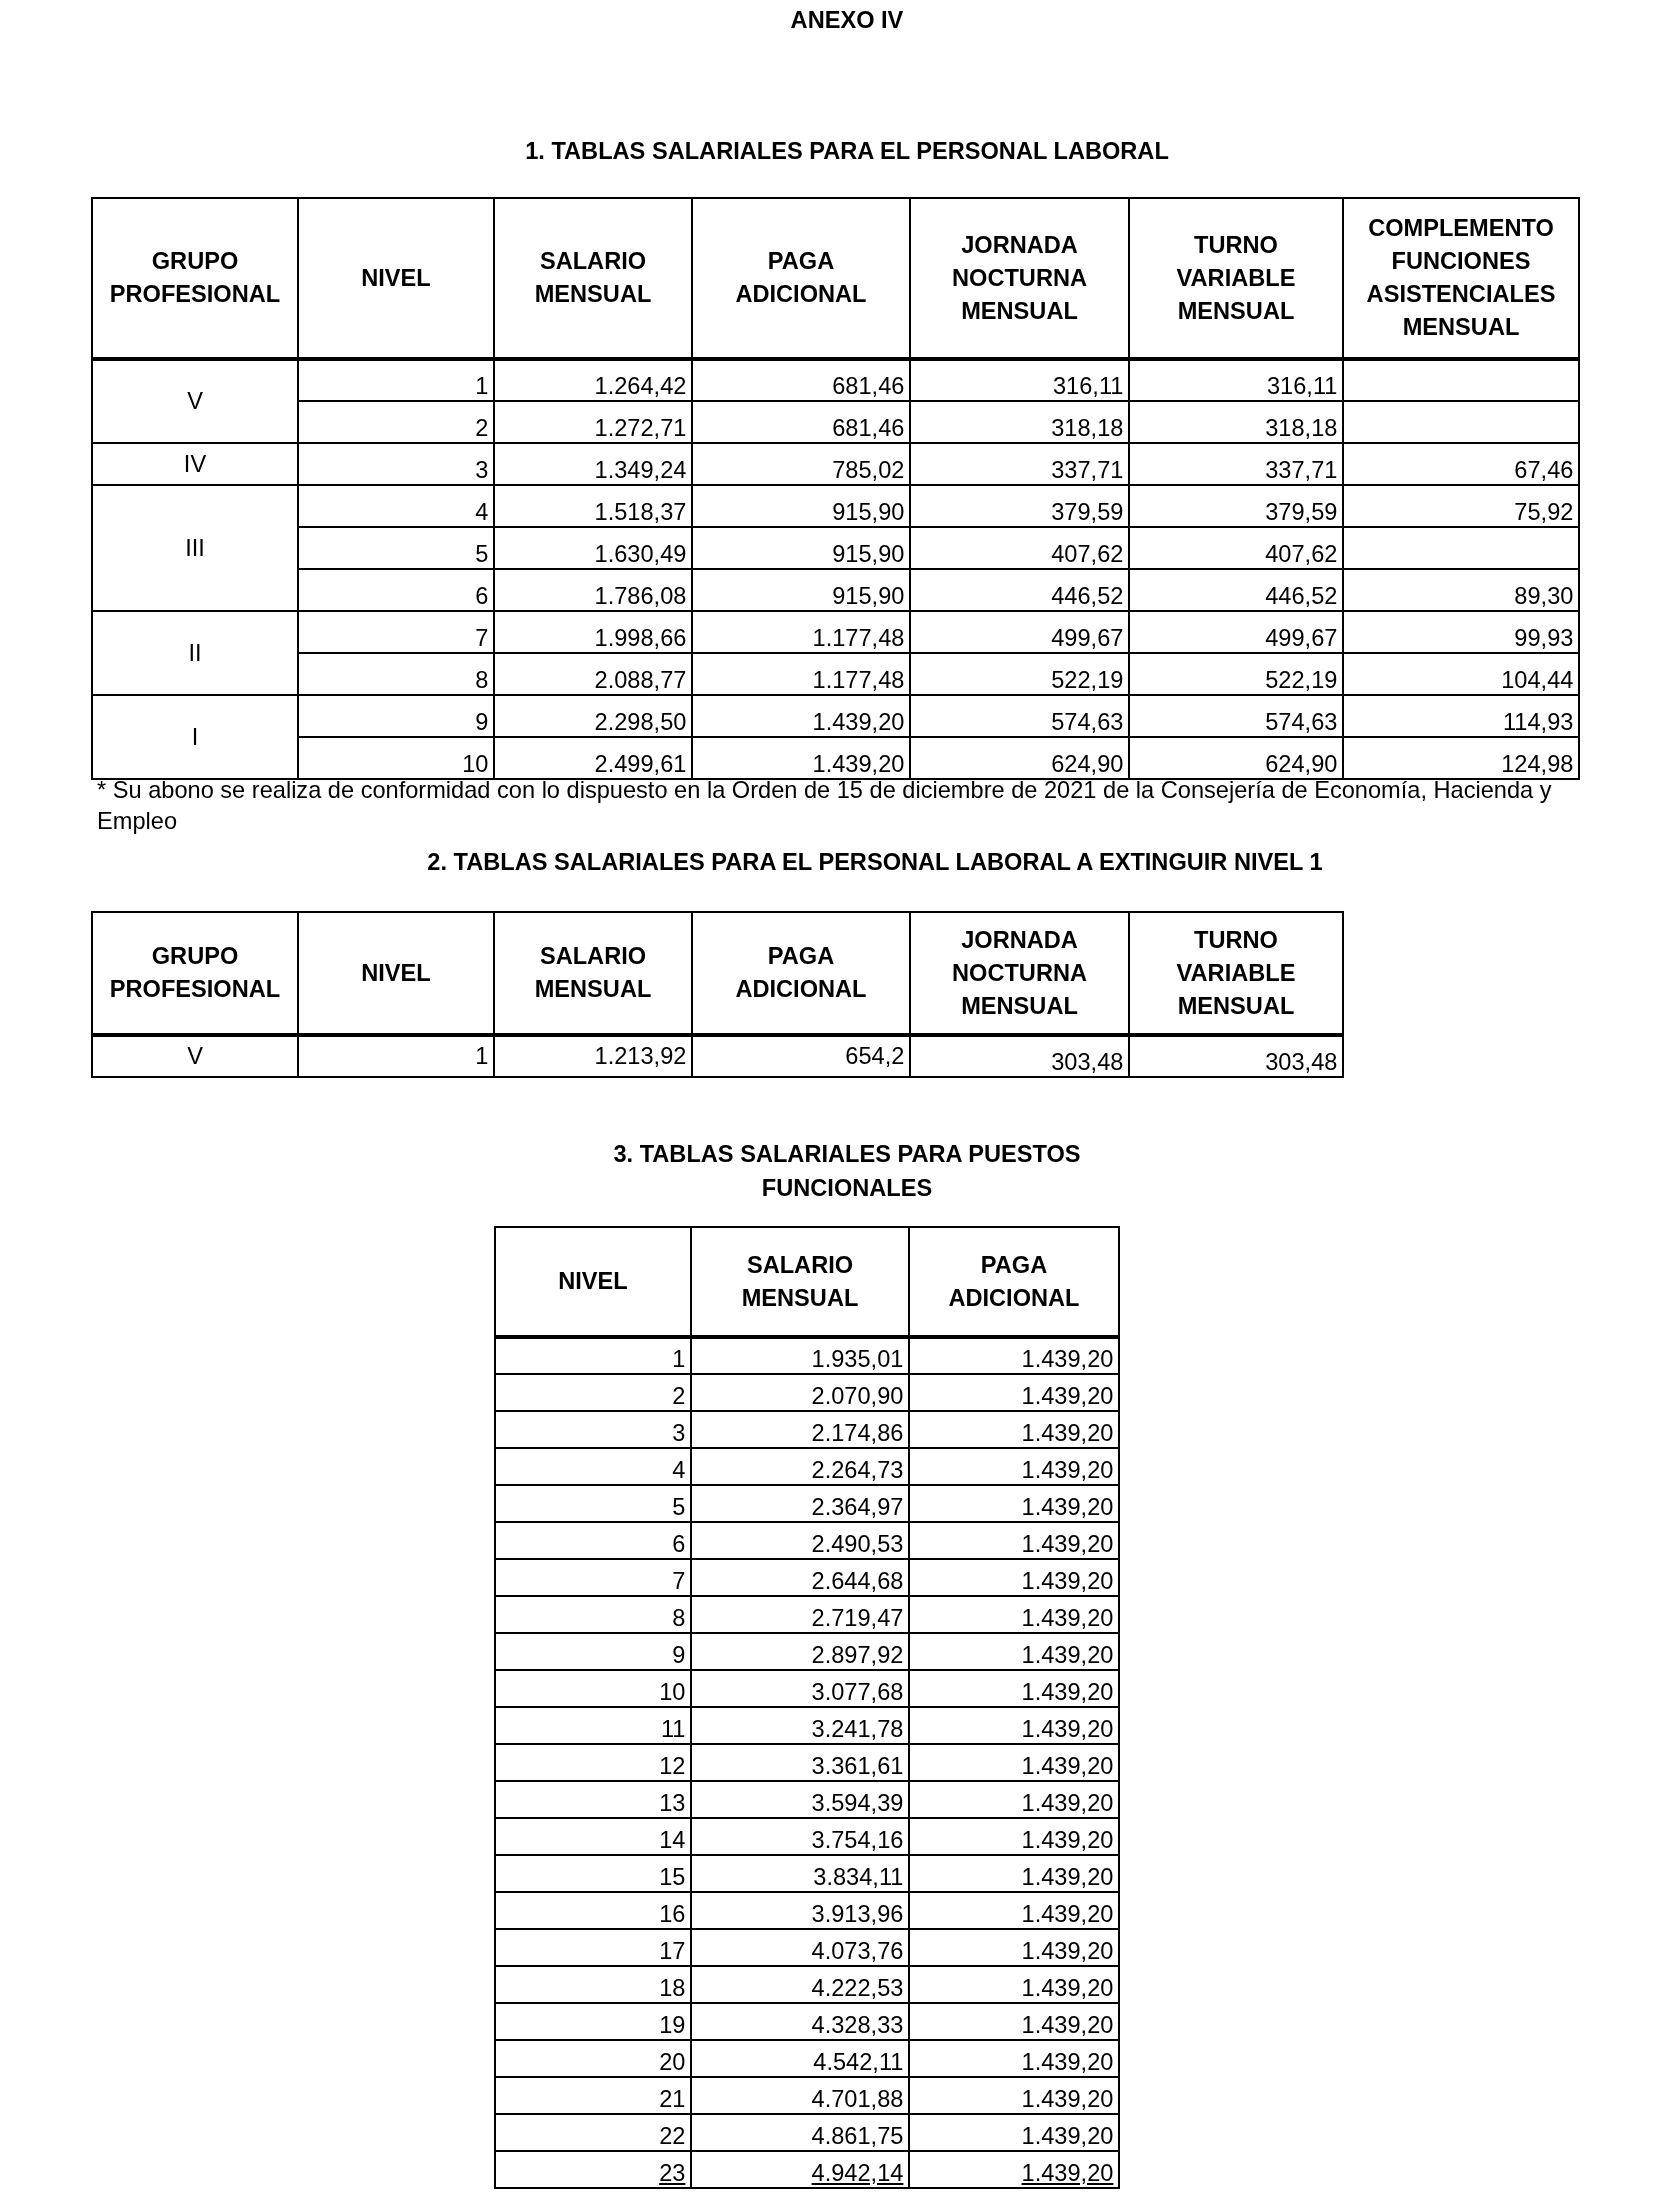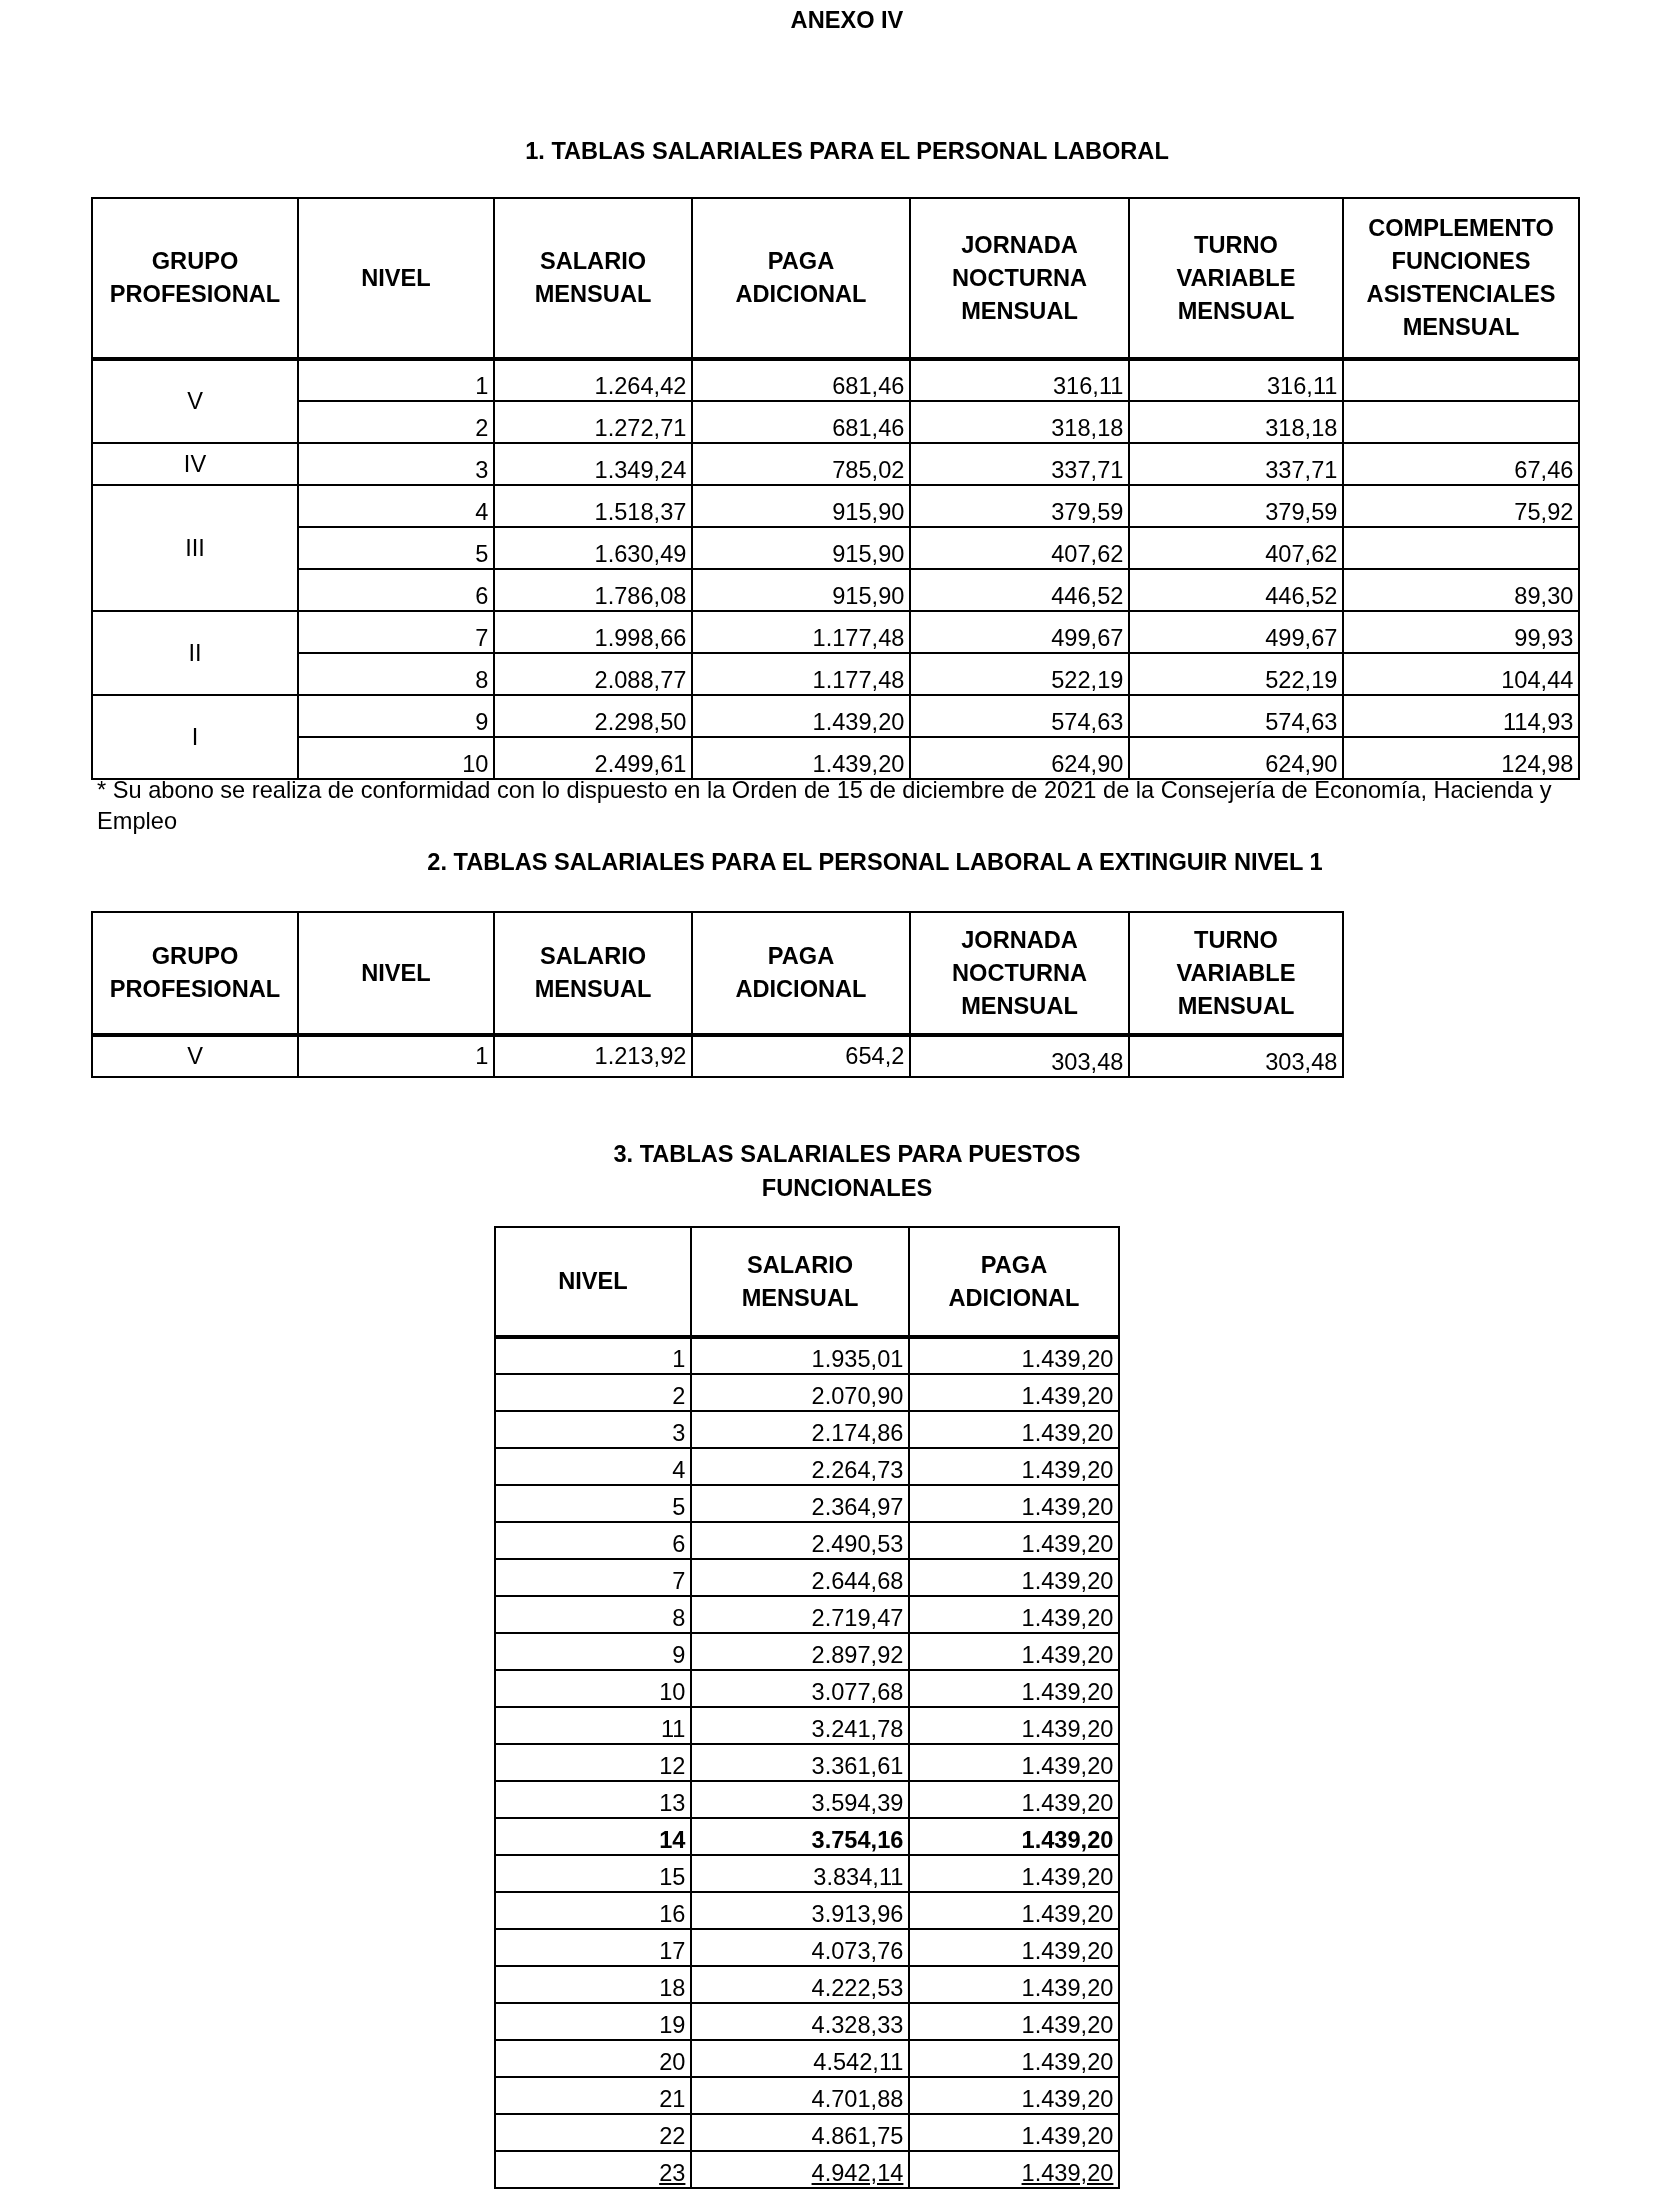--- a/index.html
+++ b/index.html
@@ -247,21 +247,21 @@
       <tr style="height: 37px;">
         <td class="num">12</td>
         <td class="num">3.361,61</td>
         <td class="num">1.439,20</td>
       </tr>
       <tr style="height: 37px;">
         <td class="num">13</td>
         <td class="num">3.594,39</td>
         <td class="num">1.439,20</td>
       </tr>
-      <tr style="height: 37px; font-weight: bold;">
+      <tr style="height: 37px;">
         <td class="num">14</td>
         <td class="num">3.754,16</td>
         <td class="num">1.439,20</td>
       </tr>
       <tr style="height: 37px;">
         <td class="num">15</td>
         <td class="num">3.834,11</td>
         <td class="num">1.439,20</td>
       </tr>
       <tr style="height: 37px;">

